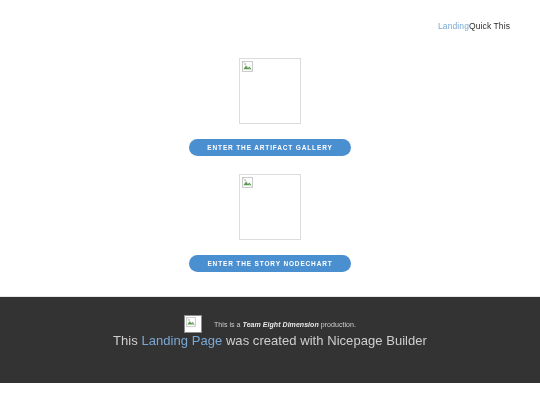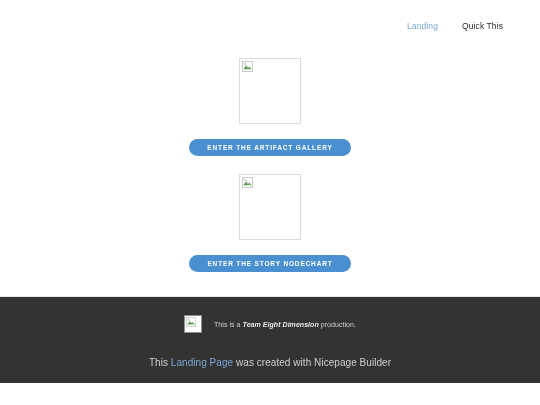--- a/index.html
+++ b/index.html
@@ -21,23 +21,22 @@
     display: flex;
     align-items: center;
     justify-content: flex-end;
     padding: 0 30px 0 0;
     box-sizing: border-box;
     background: #ffffff;
   }
   .nav-list {
     display: flex;
     align-items: center;
-    gap: 24px;
     list-style: none;
-    margin: 7px;
+    margin: 0;
     padding: 0;
   }
   .nav-link {
     font-size: 8.5px;
     letter-spacing: 0.1px;
     text-decoration: none;
     color: #2d2d2d;
     white-space: nowrap;
     cursor: pointer;
   }
@@ -152,22 +151,21 @@
     color: #cfcfcf;
     letter-spacing: 0.05px;
     white-space: nowrap;
   }
   .credit-text .em {
     font-weight: bold;
     font-style: italic;
     color: #e8e8e8;
   }
   .builder-line {
-    margin-top: 24px;
-    font-size: 10px;
+    font-size: 13px;
     color: #cfcfcf;
     letter-spacing: 0.05px;
     white-space: nowrap;
   }
   .builder-link {
     color: #7aa8d4;
     text-decoration: none;
     cursor: pointer;
   }
 </style>

